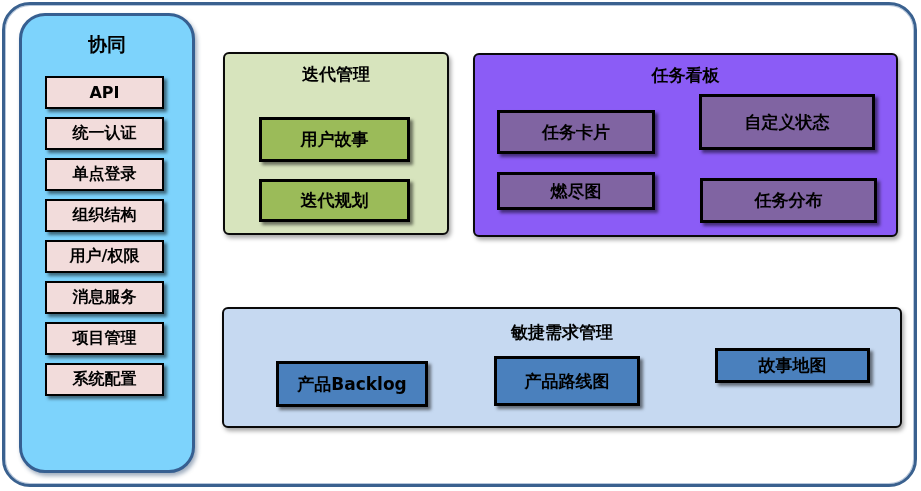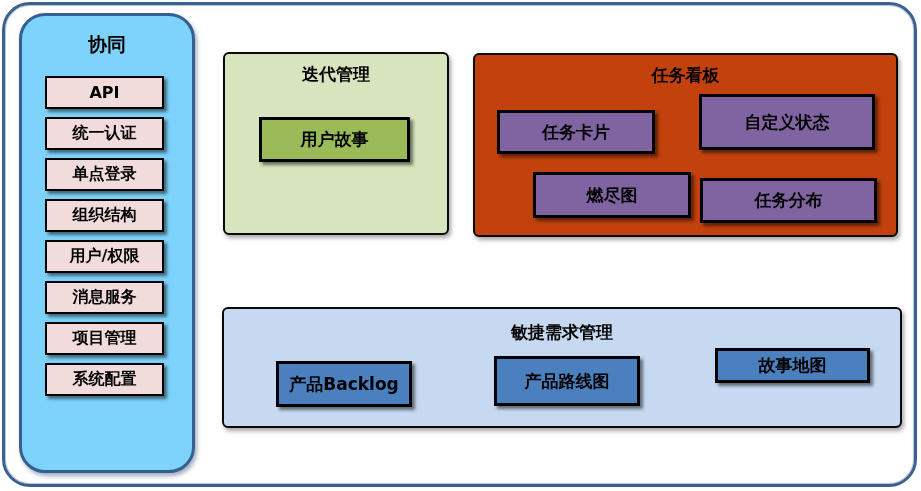--- a/index.html
+++ b/index.html
@@ -65,21 +65,21 @@
   }
   .panel-title {
     position: absolute;
     top: 9px; left: 0; right: 0;
     text-align: center;
     font-size: 17px;
     font-weight: bold;
     color: #000;
   }
   .panel-iteration { left: 218px; top: 47px; width: 226px; height: 183px; background: #d7e4bd; }
-  .panel-kanban    { left: 468px; top: 48px; width: 425px; height: 184px; background: #c2410c; }
+  .panel-kanban    { left: 468px; top: 48px; width: 425px; height: 184px; background: #8b5cf6; }
   .panel-agile     { left: 217px; top: 302px; width: 680px; height: 121px; background: #c6d9f1; }
   .panel-agile .panel-title { top: 12px; }
   .feature {
     position: absolute;
     border: 3px solid #000;
     box-shadow: 3px 3px 3px rgba(0,0,0,0.5);
     display: flex;
     align-items: center;
     justify-content: center;
     font-size: 17px;
@@ -105,30 +105,31 @@
       <div class="sidebar-item">用户/权限</div>
       <div class="sidebar-item">消息服务</div>
       <div class="sidebar-item">项目管理</div>
       <div class="sidebar-item">系统配置</div>
     </div>
   </div>
 
   <div class="panel panel-iteration">
     <div class="panel-title">迭代管理</div>
     <div class="feature feature-green" style="left:34px; top:43px; width:151px; height:45px;">用户故事</div>
+    <div class="feature feature-green" style="left:34px; top:105px; width:151px; height:43px;">迭代规划</div>
   </div>
 
   <div class="panel panel-kanban">
     <div class="panel-title">任务看板</div>
     <div class="feature feature-purple" style="left:22px; top:55px; width:158px; height:44px;">任务卡片</div>
     <div class="feature feature-purple" style="left:224px; top:39px; width:176px; height:56px;">自定义状态</div>
-    <div class="feature feature-purple" style="left:22px; top:117px; width:158px; height:46px;margin-left:36px;">燃尽图</div>
+    <div class="feature feature-purple" style="left:22px; top:117px; width:158px; height:38px;">燃尽图</div>
     <div class="feature feature-purple" style="left:225px; top:123px; width:177px; height:45px;">任务分布</div>
   </div>
 
   <div class="panel panel-agile">
     <div class="panel-title">敏捷需求管理</div>
-    <div class="feature feature-blue" style="left:52px; top:52px; width:136px; height:46px;text-align:center;">产品Backlog</div>
+    <div class="feature feature-blue" style="left:52px; top:52px; width:152px; height:46px;text-align:center;">产品Backlog</div>
     <div class="feature feature-blue" style="left:270px; top:47px; width:146px; height:50px;">产品路线图</div>
     <div class="feature feature-blue" style="left:491px; top:39px; width:155px; height:35px;">故事地图</div>
   </div>
 
 </div>
 
 </body></html>

